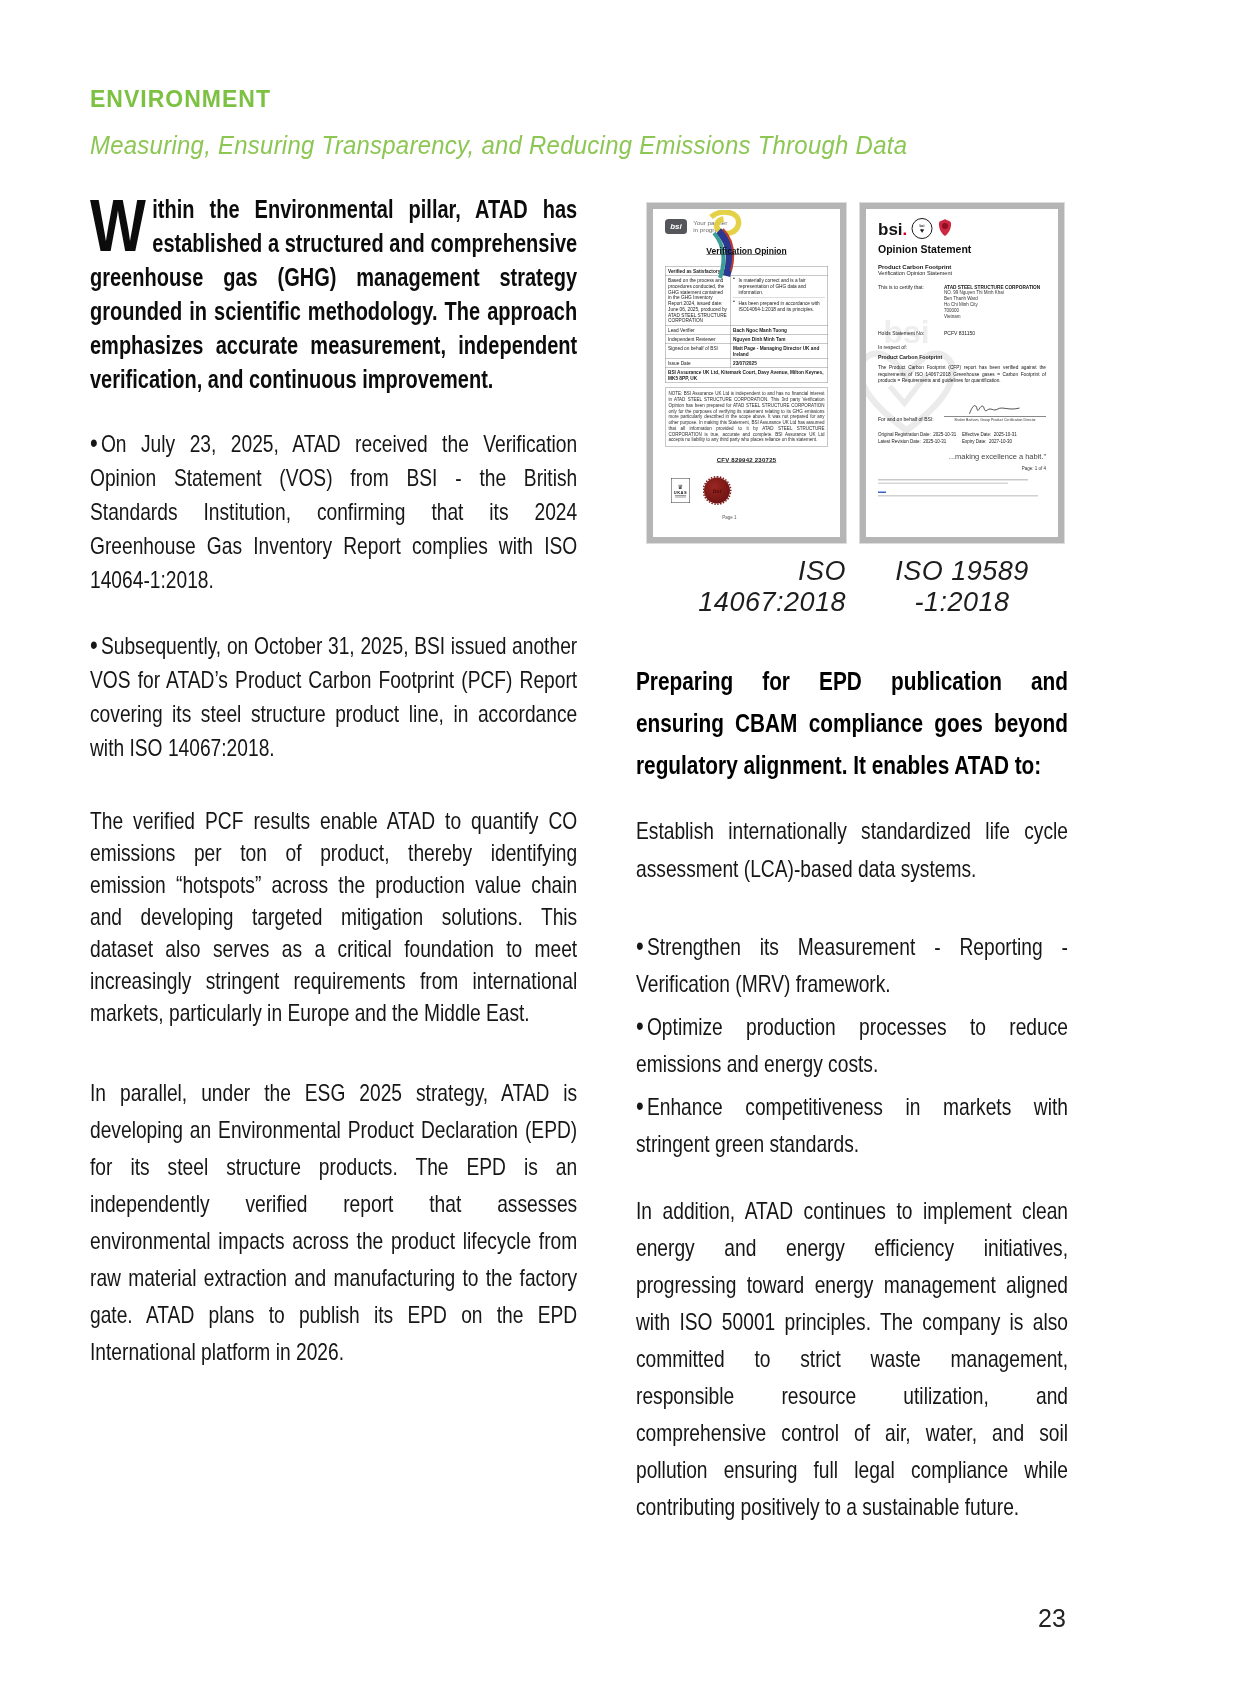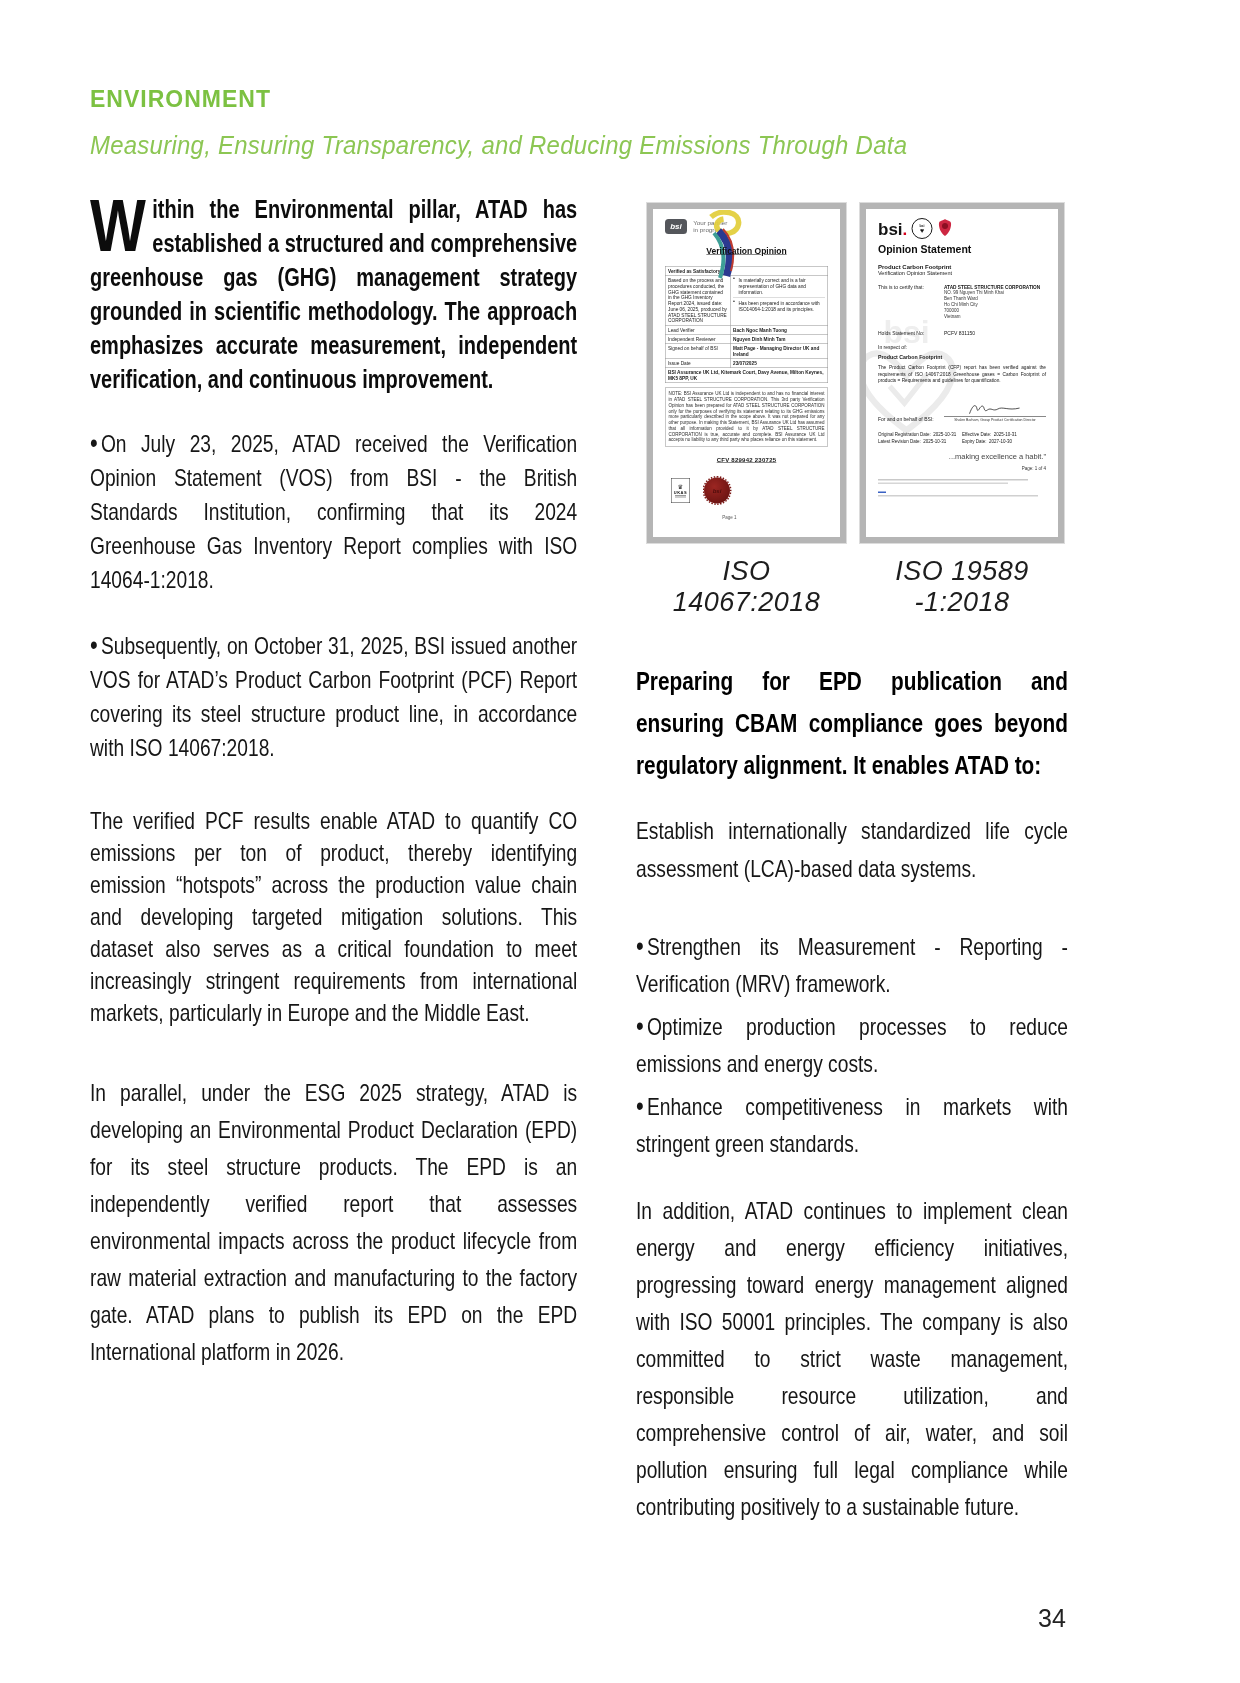--- a/index.html
+++ b/index.html
@@ -106,21 +106,21 @@
   .legal .lbar{height:3px;background:#c9c9c9;margin-bottom:4px;}
   .legal .b1{width:300px;}
   .legal .b2{width:260px;background:#d6d6d6;}
   .legal .b3{width:320px;background:#d0d0d0;}
   .legal .blue{display:inline-block;width:16px;height:3px;background:#3a62c4;}
   .watermark{position:absolute;top:220px;right:-14px;width:250px;text-align:center;z-index:0;}
   .wm-text{font-size:64px;font-weight:800;color:#eeeeee;line-height:50px;}
   
   .caption{position:absolute;top:556px;font-size:27px;font-style:italic;color:#1d1d1d;
     text-align:center;letter-spacing:.5px;}
-  .cap-left{left:647px;width:199px;}
+  .cap-left{left:647px;width:199px;text-align:right;}
   .cap-right{left:850px;width:224px;}
   .page-number{position:absolute;left:1038px;top:1604px;font-size:25px;color:#222;}
 </style>
 </head>
 <body>
 
 <div class="env-title">ENVIRONMENT</div>
 <div class="subtitle">Measuring, Ensuring Transparency, and Reducing Emissions Through Data</div>
 
 <div class="col-left">
@@ -276,13 +276,13 @@
 
 <div class="col-right-text">
   <p class="rc-head">Preparing for EPD publication and ensuring CBAM compliance goes beyond regulatory alignment. It enables ATAD to:</p>
   <p class="rp rp1"><span>Establish internationally standardized life cycle assessment (LCA)-based data systems.</span></p>
   <p class="rp rp2"><span class="blt">•</span><span>Strengthen its Measurement - Reporting - Verification (MRV) framework.</span></p>
   <p class="rp rp3"><span class="blt">•</span><span>Optimize production processes to reduce emissions and energy costs.</span></p>
   <p class="rp rp4"><span class="blt">•</span><span>Enhance competitiveness in markets with stringent green standards.</span></p>
   <p class="rp rp5"><span>In addition, ATAD continues to implement clean energy and energy efficiency initiatives, progressing toward energy management aligned with ISO 50001 principles. The company is also committed to strict waste management, responsible resource utilization, and comprehensive control of air, water, and soil pollution ensuring full legal compliance while contributing positively to a sustainable future.</span></p>
 </div>
 
-<div class="page-number">34</div>
+<div class="page-number">23</div>
 
 </body></html>

